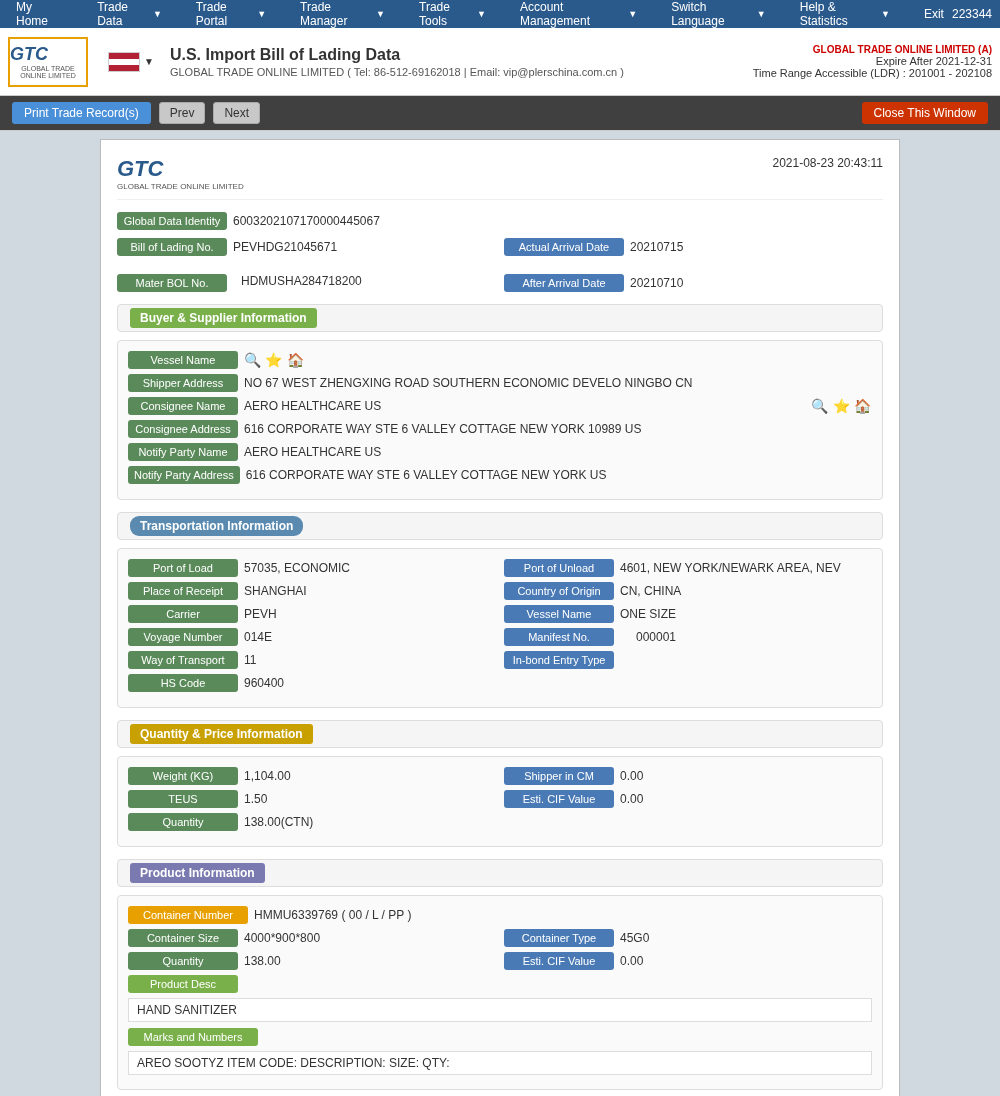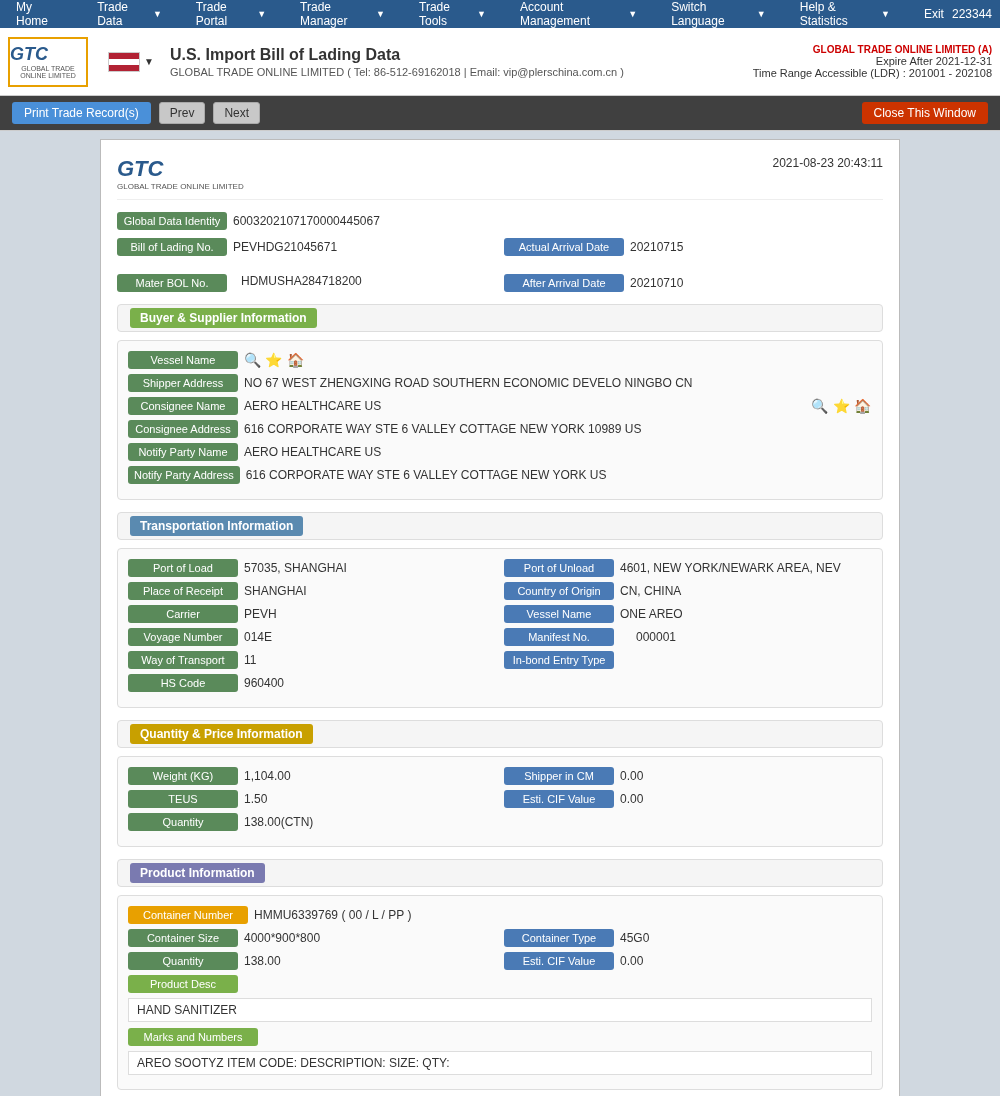--- a/index.html
+++ b/index.html
@@ -34,21 +34,21 @@
     
     .report-header { display: flex; justify-content: space-between; align-items: flex-start; padding-bottom: 8px; border-bottom: 1px solid #eee; margin-bottom: 12px; }
     .field-value-icons { display: flex; align-items: center; gap: 4px; }
     .icon-search { color: #555; font-size: 14px; cursor: pointer; }
     .icon-star { color: #e8a000; font-size: 14px; }
     .icon-home { color: #8a5a2a; font-size: 14px; cursor: pointer; }
 
     
     .section-header { background: #f5f5f5; border: 1px solid #ddd; border-radius: 4px; padding: 6px 12px; margin: 12px 0 8px 0; }
     .section-header span { background: #7ab04a; color: #fff; padding: 3px 10px; border-radius: 3px; font-size: 12px; font-weight: bold; }
-    .section-header-blue span { background: #5a8ab0; }
+    .section-header-blue span { background: #5a8ab0; border-radius: 9px; }
     .section-header-yellow span { background: #c8a000; }
     .section-header-purple span { background: #7a7ab0; }
 
     .two-col { display: flex; gap: 8px; width: 100%; }
     .two-col > .col { flex: 1; }
 
     .field-row { display: flex; align-items: center; margin-bottom: 5px; gap: 6px; }
     .fl { font-size: 11px; color: #fff; padding: 3px 6px; border-radius: 3px; white-space: nowrap; text-align: center; }
     .fl-green { background: #5a8a5a; }
     .fl-blue { background: #4a7ab5; }
@@ -200,21 +200,21 @@
 
       <div class="section-header section-header-blue">
         <span style="background:#5a8ab0;">Transportation Information</span>
       </div>
 
       <div style="border:1px solid #ddd; border-radius:4px; padding:10px; margin-bottom:10px; background:#fafafa;">
 
         <div class="two-col" style="margin-bottom:5px;">
           <div class="col" style="display:flex; align-items:center; gap:6px;">
             <span class="fl fl-green" style="min-width:110px;">Port of Load</span>
-            <span class="fv">57035, SHANGHAI</span>
+            <span class="fv">57035, ECONOMIC</span>
           </div>
           <div class="col" style="display:flex; align-items:center; gap:6px;">
             <span class="fl fl-blue" style="min-width:110px;">Port of Unload</span>
             <span class="fv">4601, NEW YORK/NEWARK AREA, NEV</span>
           </div>
         </div>
 
         <div class="two-col" style="margin-bottom:5px;">
           <div class="col" style="display:flex; align-items:center; gap:6px;">
             <span class="fl fl-green" style="min-width:110px;">Place of Receipt</span>
@@ -226,21 +226,21 @@
           </div>
         </div>
 
         <div class="two-col" style="margin-bottom:5px;">
           <div class="col" style="display:flex; align-items:center; gap:6px;">
             <span class="fl fl-green" style="min-width:110px;">Carrier</span>
             <span class="fv">PEVH</span>
           </div>
           <div class="col" style="display:flex; align-items:center; gap:6px;">
             <span class="fl fl-blue" style="min-width:110px;">Vessel Name</span>
-            <span class="fv">ONE AREO</span>
+            <span class="fv">ONE SIZE</span>
           </div>
         </div>
 
         <div class="two-col" style="margin-bottom:5px;">
           <div class="col" style="display:flex; align-items:center; gap:6px;">
             <span class="fl fl-green" style="min-width:110px;">Voyage Number</span>
             <span class="fv">014E</span>
           </div>
           <div class="col" style="display:flex; align-items:center; gap:22px;">
             <span class="fl fl-blue" style="min-width:110px;">Manifest No.</span>

